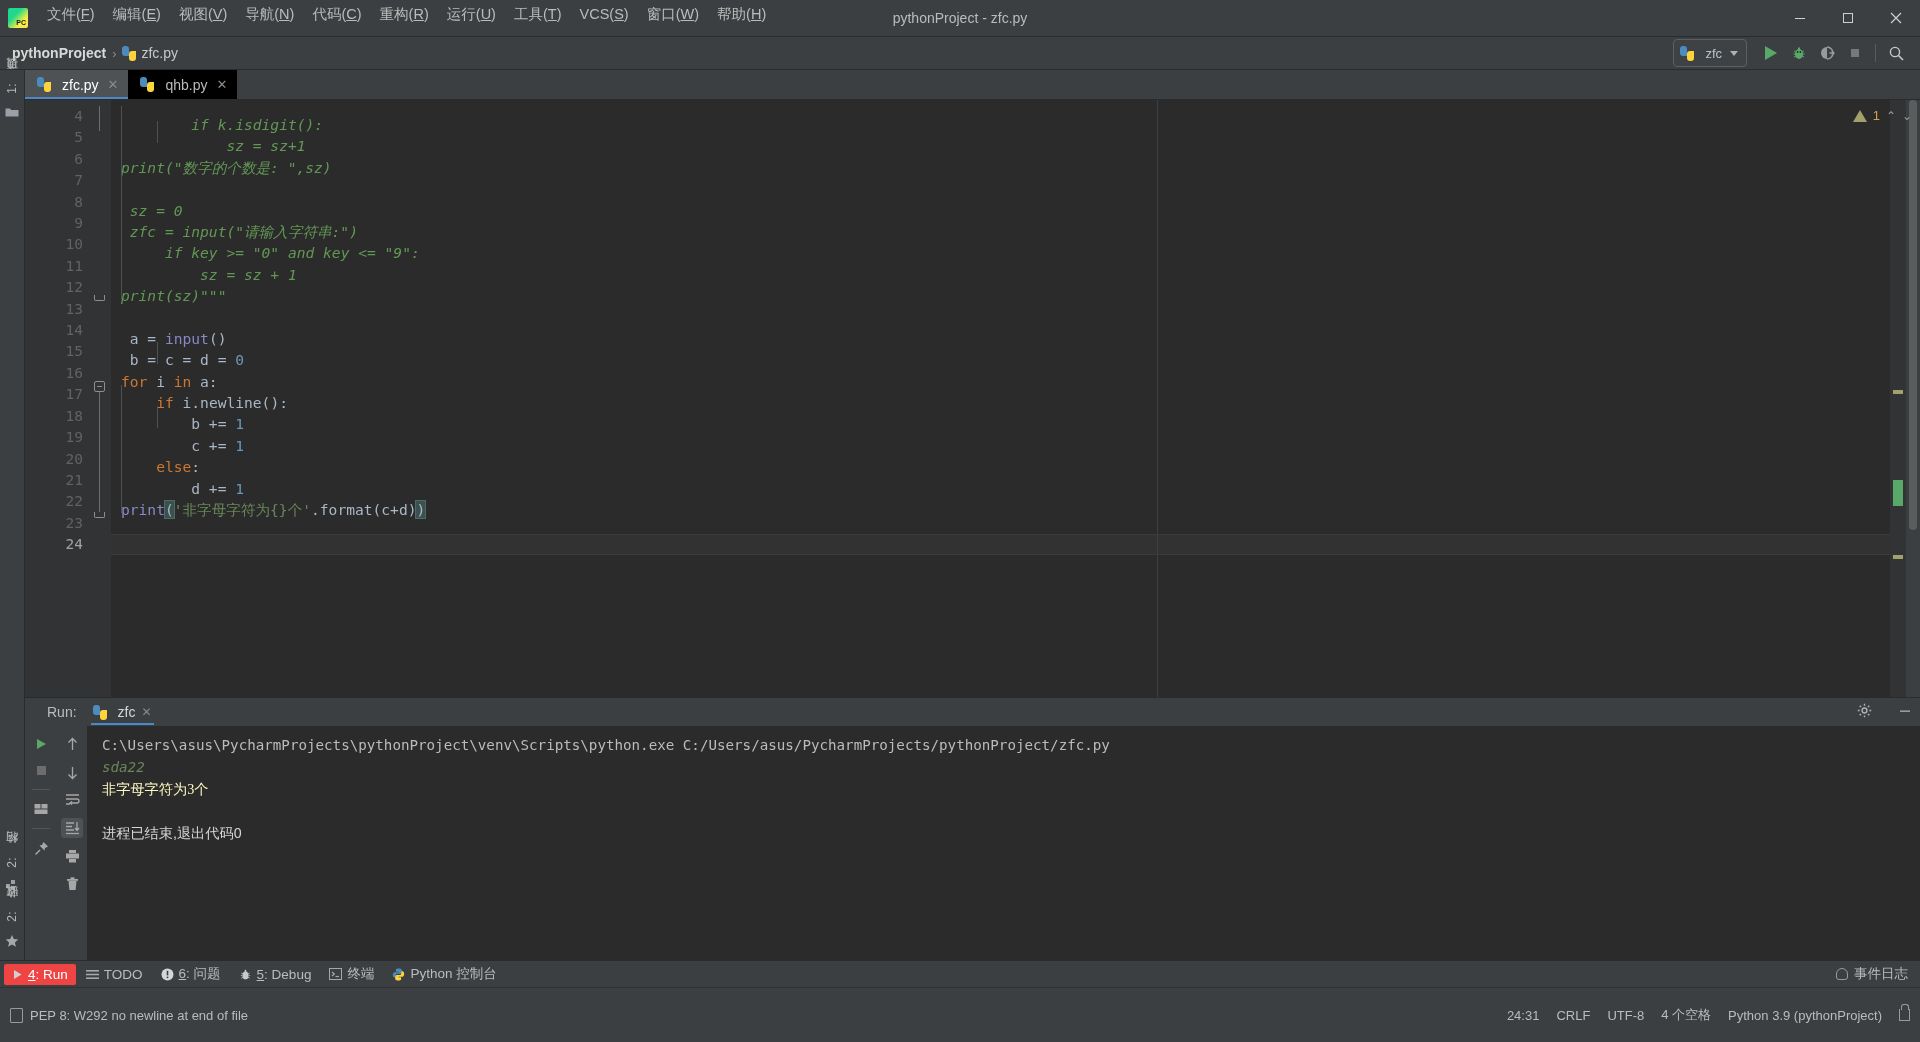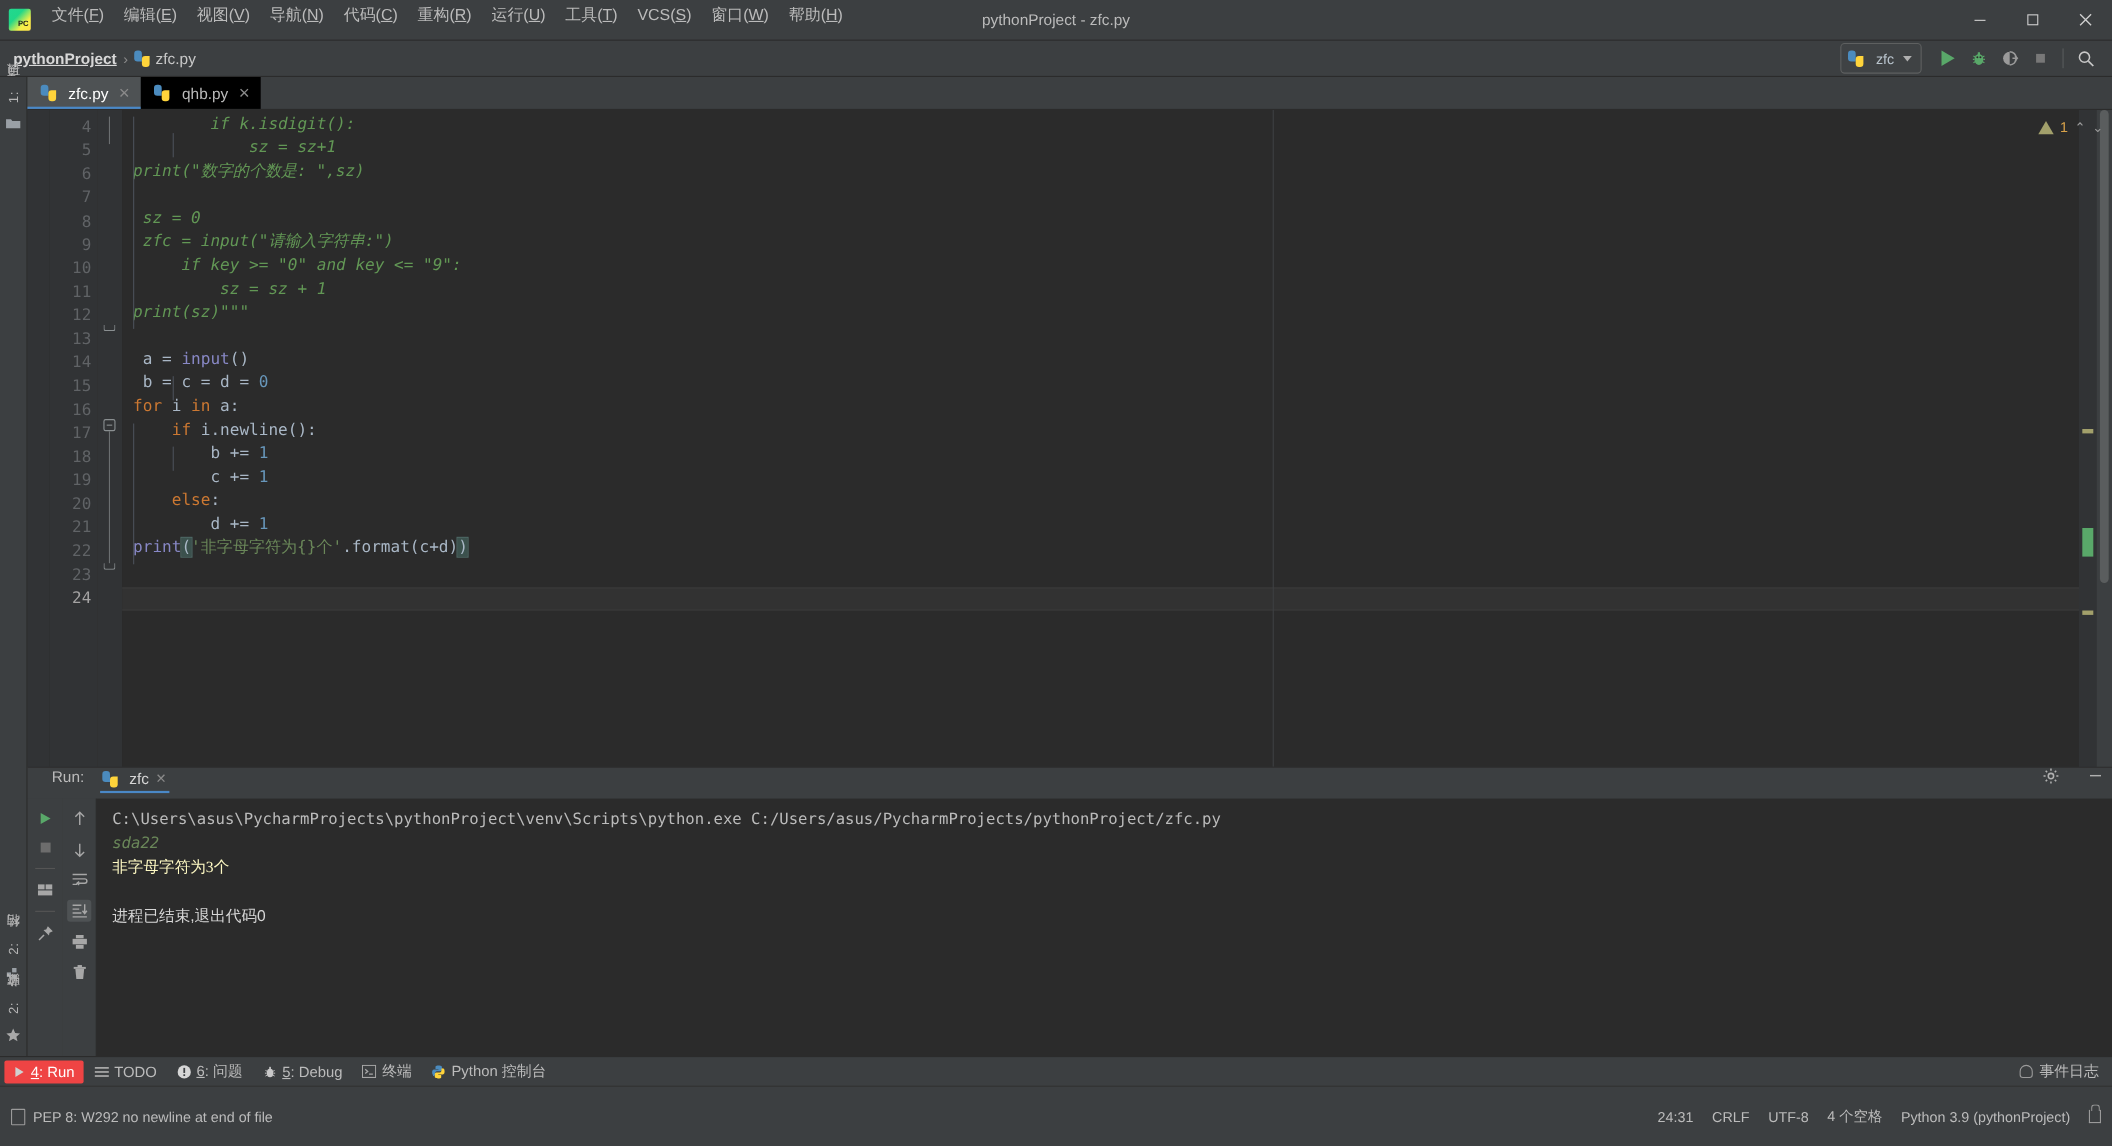--- a/index.html
+++ b/index.html
@@ -59,21 +59,21 @@
 
   
   .navbar {
     height: 32px; min-height: 32px; background: #3c3f41;
     display: flex; align-items: center; padding-left: 12px;
     border-bottom: 1px solid #2b2b2b;
   }
   .crumb {
     font-size: 14px; color: #c8c8c8; display: flex; align-items: center;
   }
-  .crumb.bold { font-weight: bold; color: #d8d8d8; text-decoration: underline; }
+  .crumb.bold { font-weight: bold; color: #d8d8d8; }
   .crumb-sep { color: #8a8a8a; margin: 0 6px; font-size: 13px; }
   .py-icon {
     width: 14px; height: 15px; margin-right: 5px; position: relative;
     display: inline-block; flex: 0 0 auto;
   }
   .py-icon::before, .py-icon::after {
     content:""; position: absolute; width: 7px; height: 10px;
   }
   .py-icon::before {
     background: #4b8bbe; left: 0; top: 0;
@@ -165,21 +165,21 @@
   .fold-line {
     position: absolute; left: 10px; width: 1px; background: #6b6f71;
   }
   .fold-end {
     position: absolute; left: 5px; width: 11px; height: 6px;
     border: 1px solid #8a8f91; border-top: none; border-radius: 0 0 2px 2px;
     box-sizing: border-box;
   }
   .code-area {
     flex: 1; position: relative; background: #2b2b2b; overflow: hidden;
-    padding-top: 2px;
+    padding-top: 14px;
   }
   .code-line {
     font-family: "DejaVu Sans Mono", monospace;
     font-size: 14.6px; line-height: 21.4px; white-space: pre;
     padding-left: 10px; color: #a9b7c6; height: 21.4px;
   }
   .cur-line-hl {
     position: absolute; left: 0; right: 0; height: 21.4px;
     border-top: 1px solid #3b3b3b; border-bottom: 1px solid #3b3b3b;
     background: #323232; box-sizing: border-box;
@@ -223,21 +223,21 @@
     position: relative;
   }
   .chev { color: #9a9a9a; font-size: 12px; }
 
   
   .runwin {
     height: 262px; min-height: 262px; background: #3c3f41;
     display: flex; flex-direction: column; border-top: 1px solid #2b2b2b;
   }
   .runwin-head {
-    height: 28px; min-height: 28px; display: flex; align-items: flex-start;
+    height: 28px; min-height: 28px; display: flex; align-items: center;
     padding-left: 22px; gap: 10px; background: #3c3f41;
   }
   .runwin-head .lbl { font-size: 14px; color: #bbbbbb; }
   .run-tab {
     display: flex; align-items: center; gap: 6px; font-size: 14px;
     color: #d6d6d6; padding: 2px 6px; position: relative;
   }
   .run-tab::after {
     content:""; position: absolute; left: 4px; right: 4px; bottom: -3px;
     height: 2px; background: #4a88c7;

